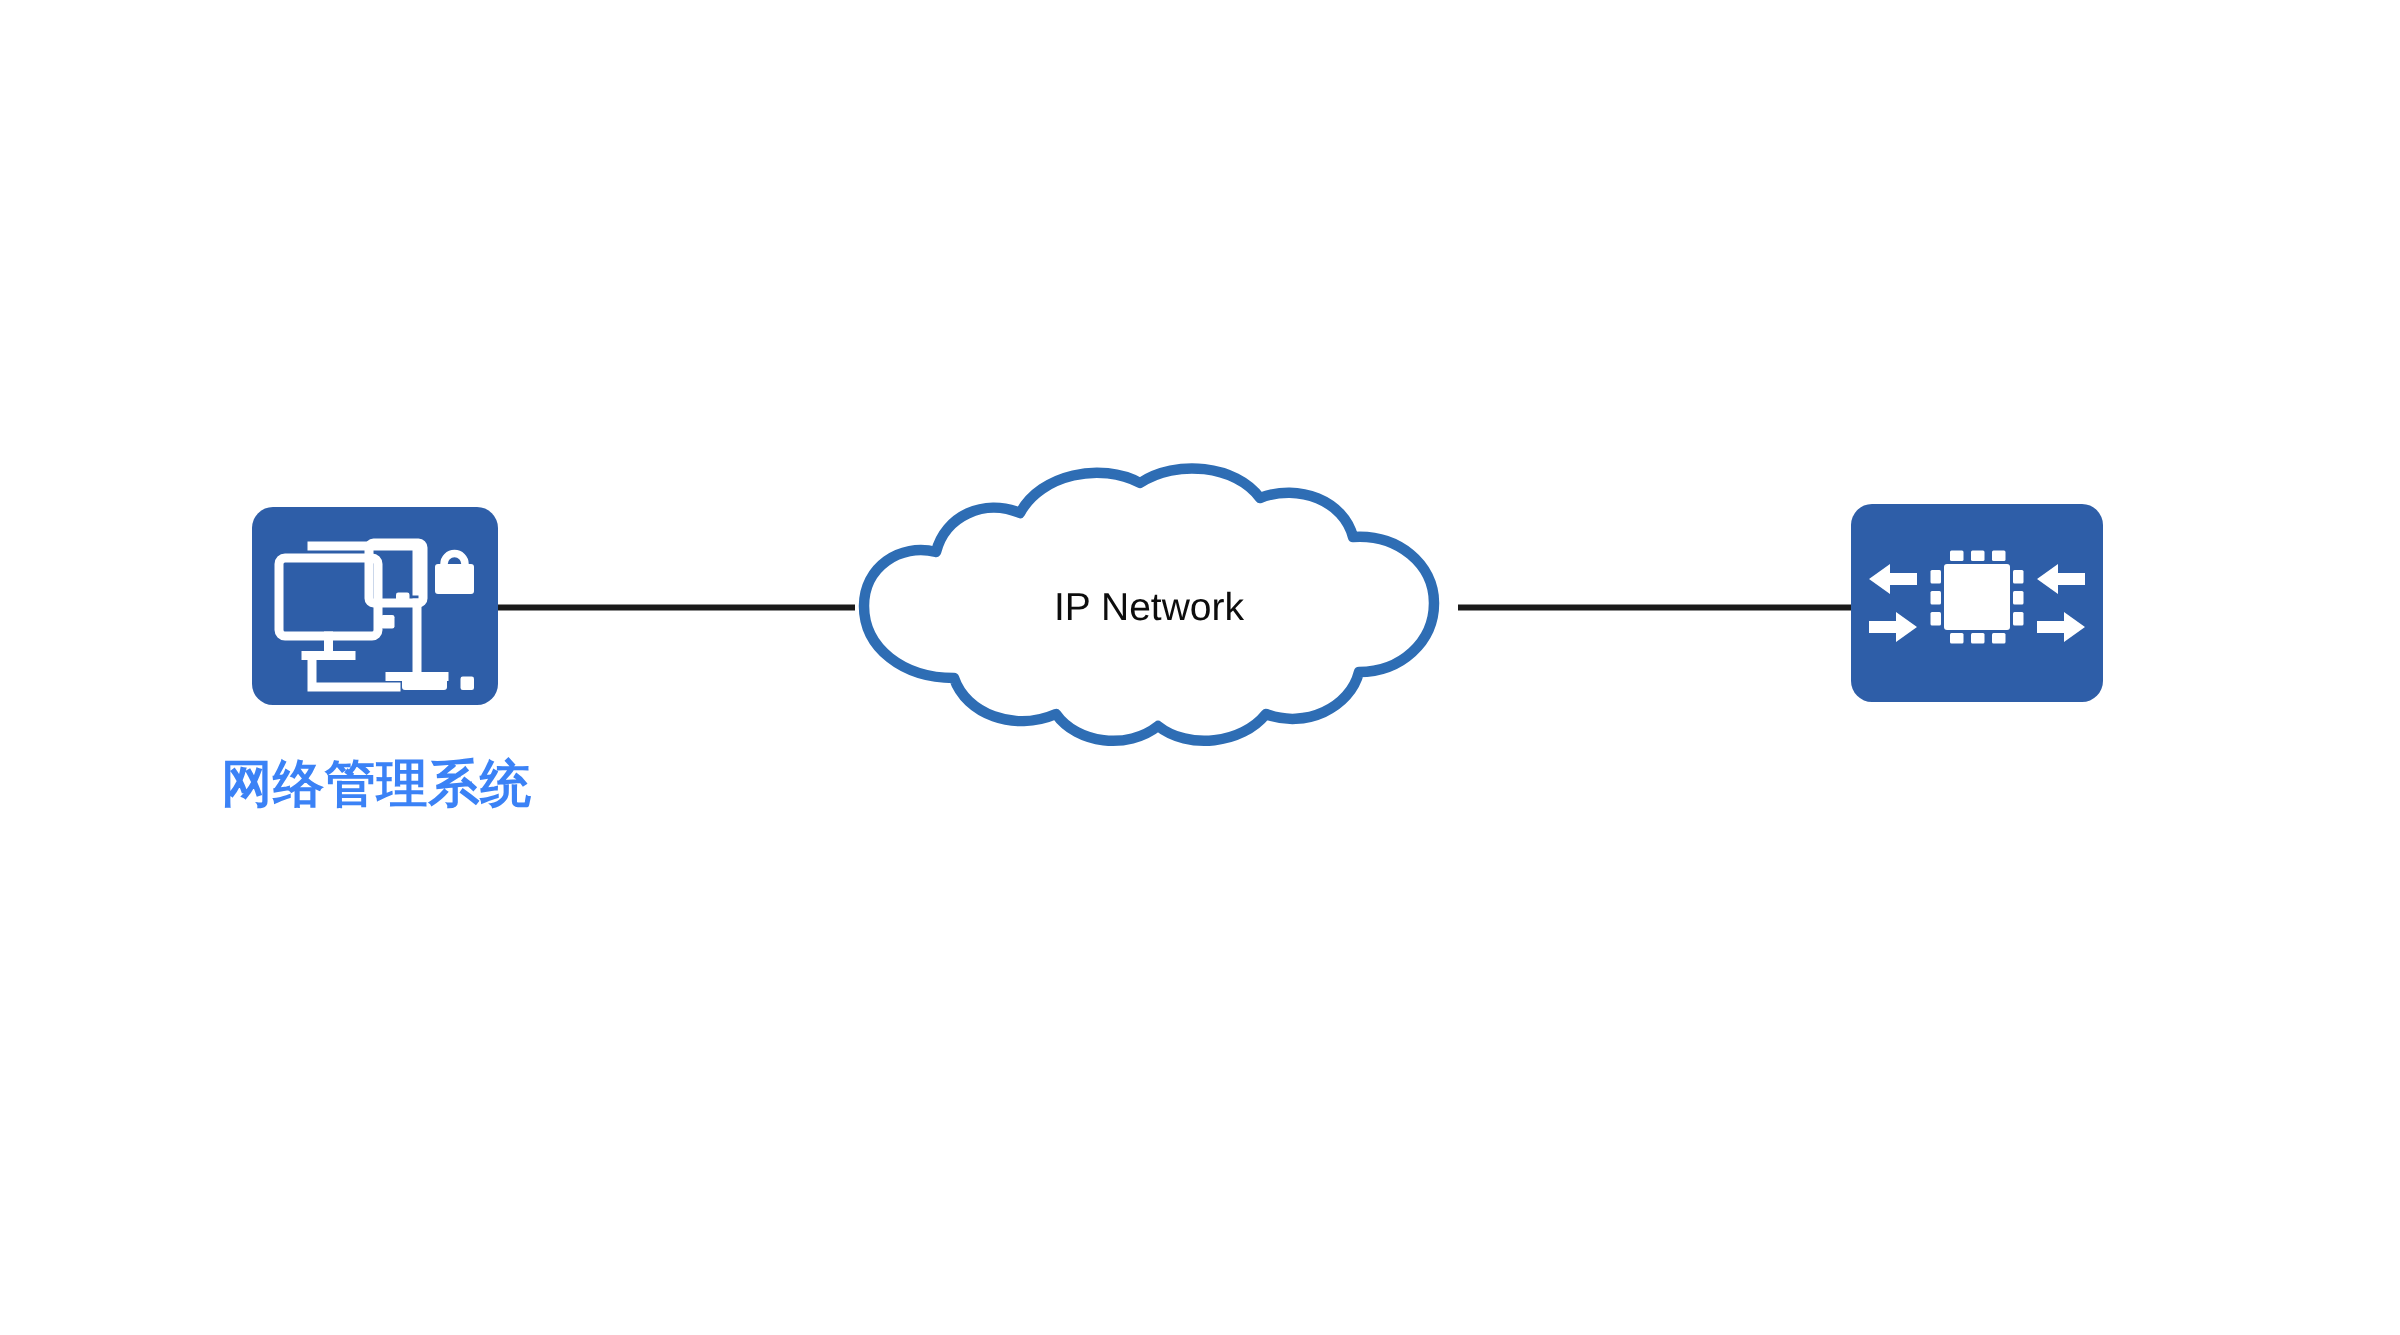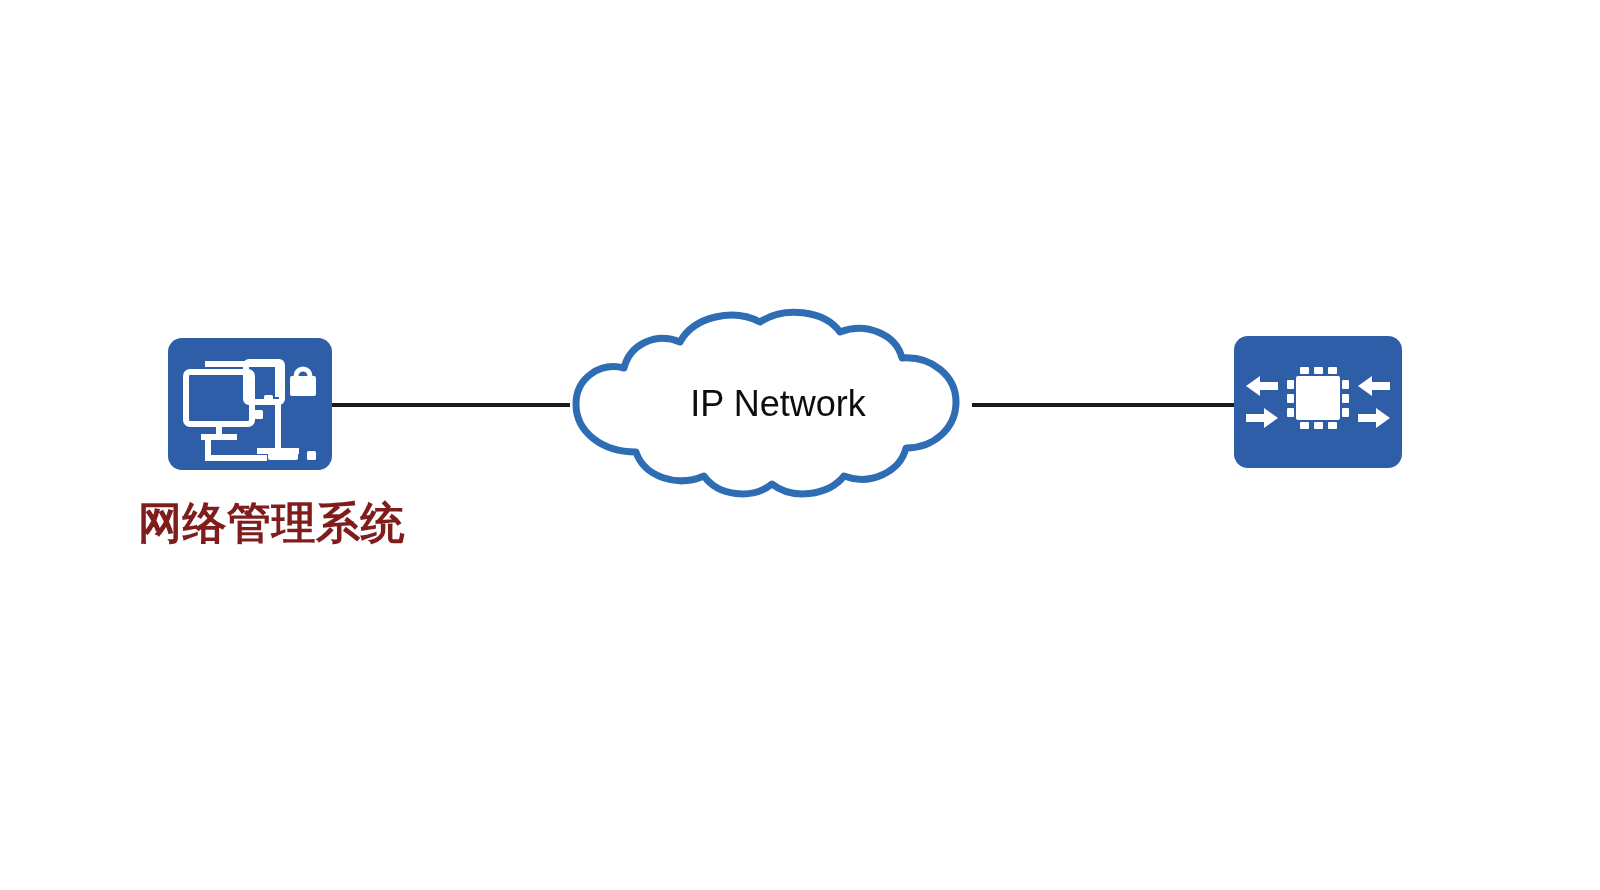--- a/index.html
+++ b/index.html
@@ -44,46 +44,46 @@
   .node-icon {
     position: absolute;
     left: 0;
     top: 0;
   }
 
   
   .node-caption {
     position: absolute;
     text-align: center;
-    color: #7f1d1d;
+    color: #3b82f6;
     font-weight: bold;
-    font-size: 44px;
+    font-size: 34px;
     line-height: 40px;
     letter-spacing: 0.5px;
     white-space: nowrap;
     font-family: "DejaVu Sans", "Liberation Sans", sans-serif;
   }
   #nms-caption    { left: 138px; top: 503px; width: 226px; }
   #device-caption { left: 1243px; top: 503px; width: 152px; }
 
   
   #cloud-group {
     position: absolute;
     left: 548px;
     top: 300px;
     width: 436px;
     height: 206px;
   }
   #cloud-label {
     position: absolute;
-    left: 12px;
+    left: 0;
     top: 84px;
     width: 436px;
     text-align: center;
-    font-size: 36px;
+    font-size: 26px;
     line-height: 40px;
     color: #0d0d0d;
     font-weight: 400;
     font-family: "Liberation Sans", "DejaVu Sans", sans-serif;
     white-space: nowrap;
   }
 
   
   .link-line {
     position: absolute;

